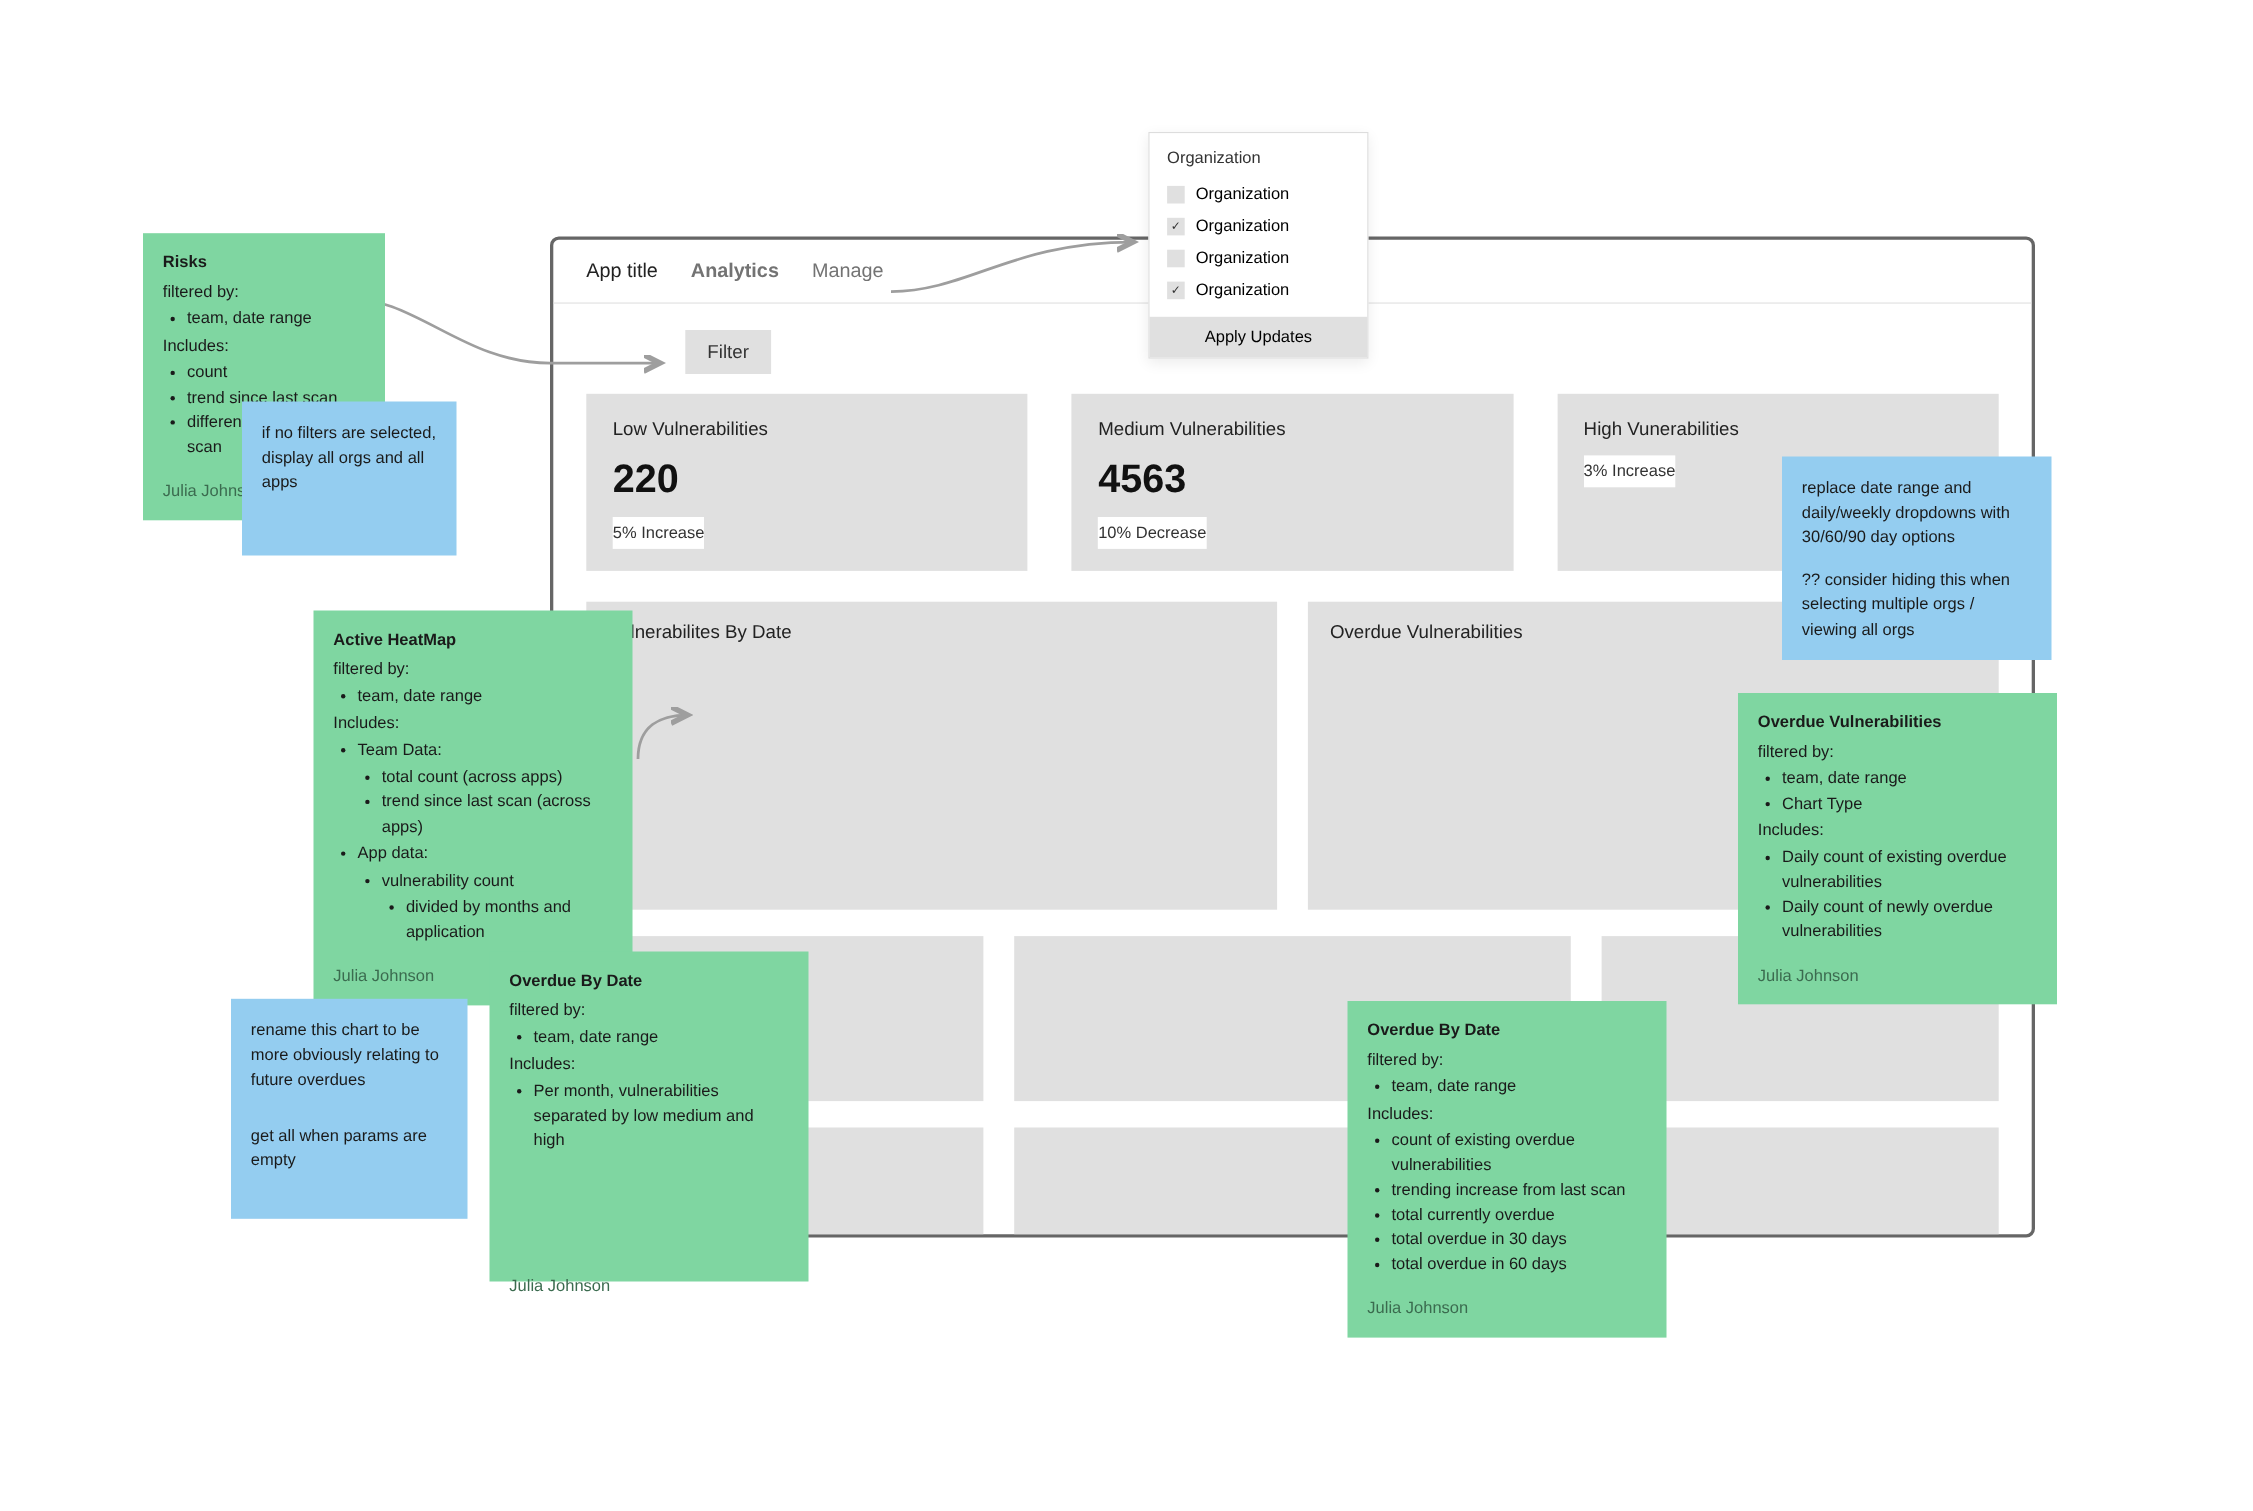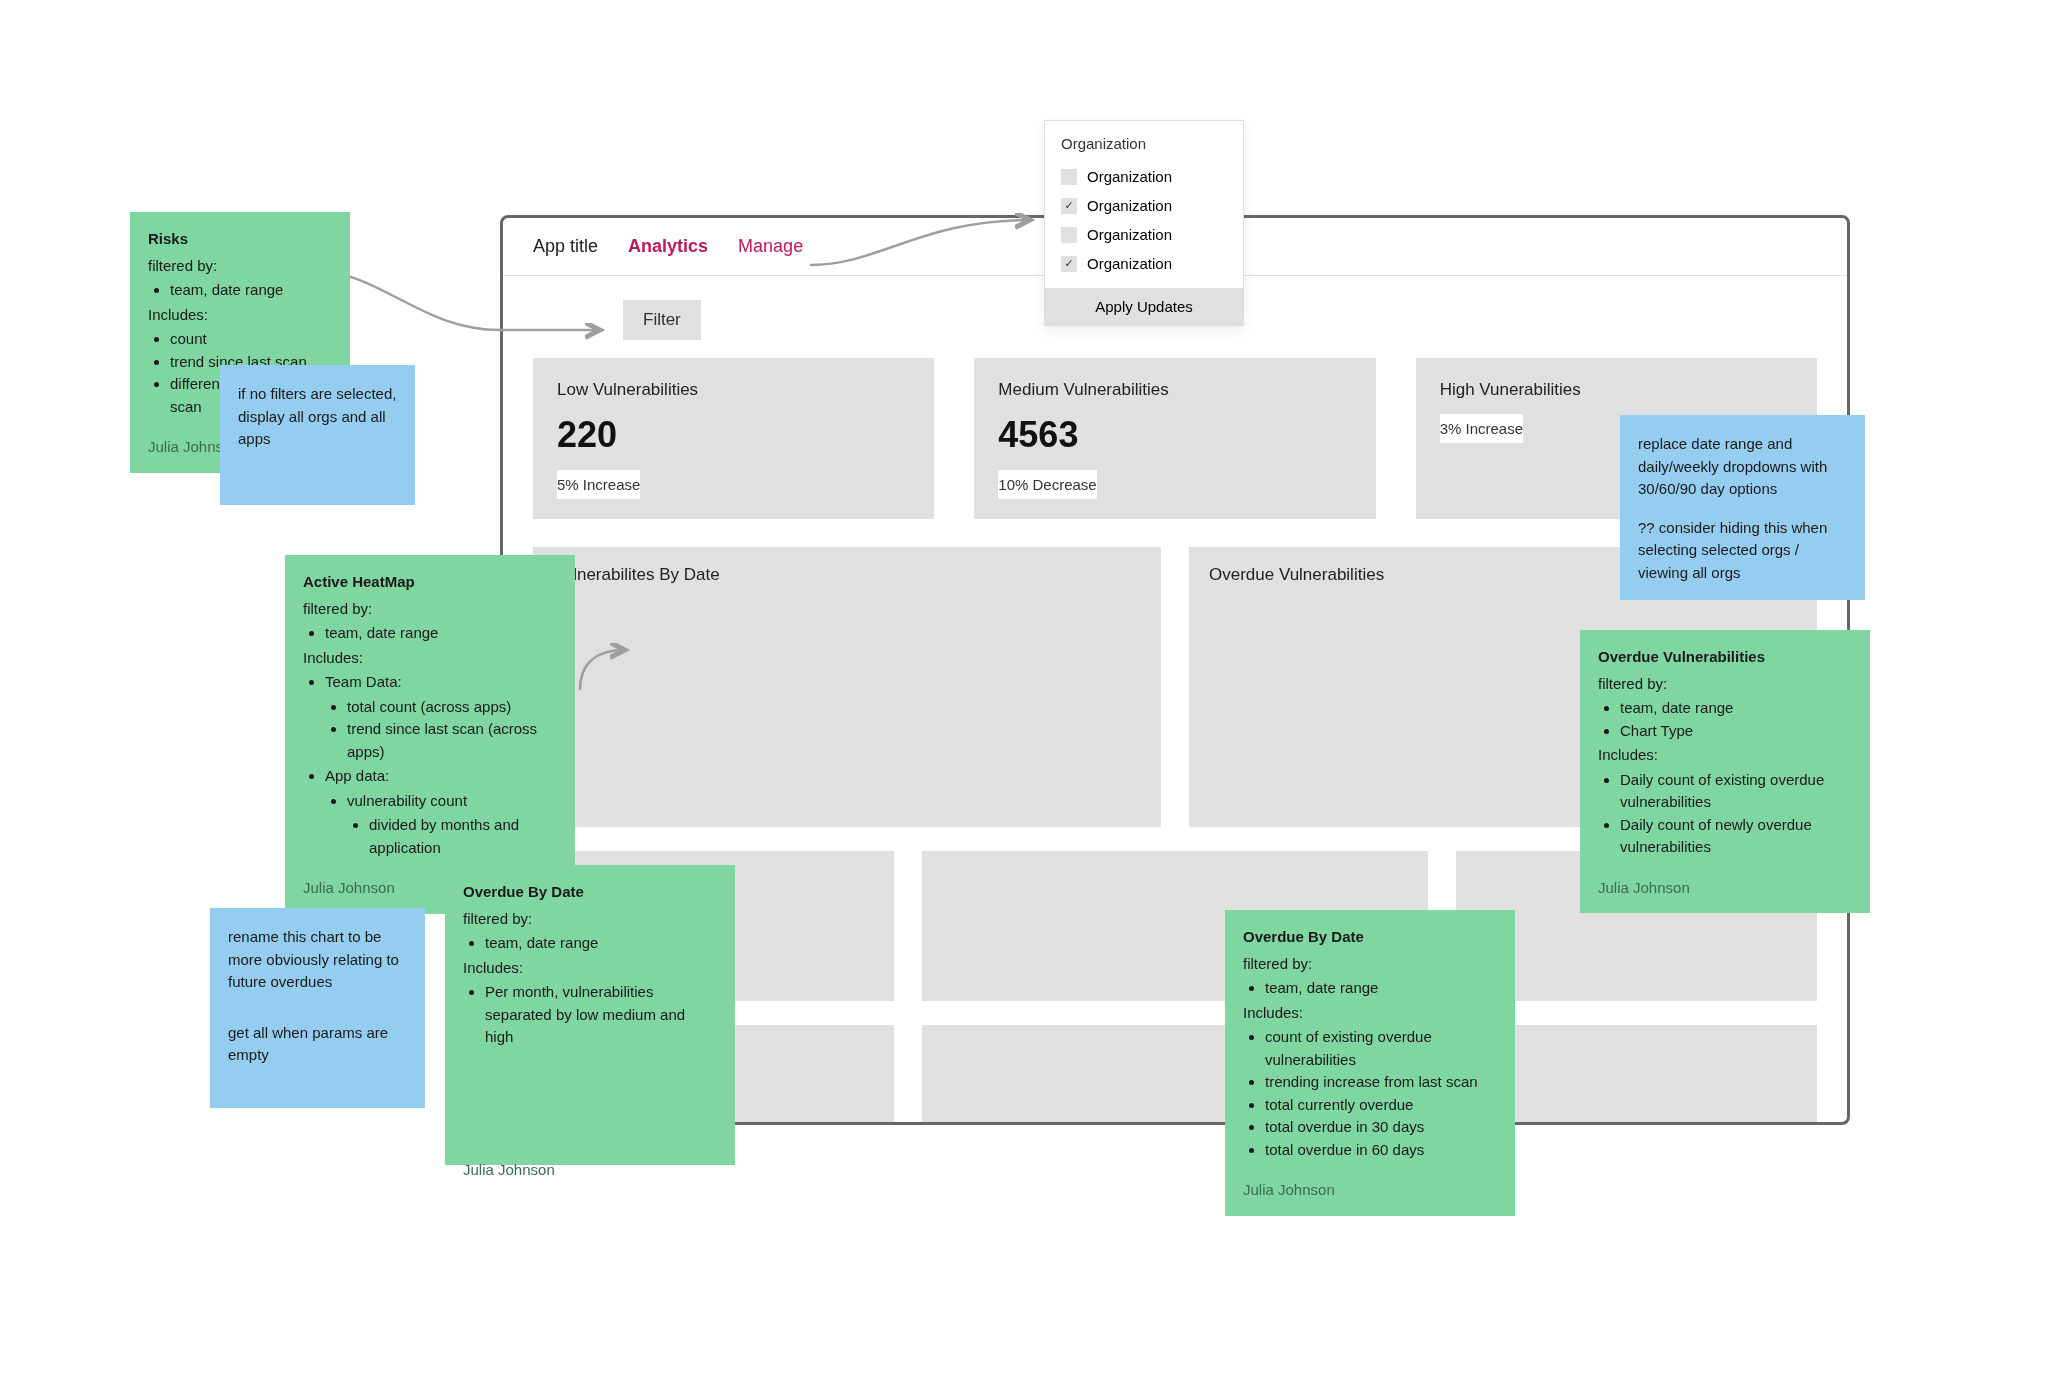--- a/index.html
+++ b/index.html
@@ -24,21 +24,21 @@
   }
   .app-header {
     display: flex;
     align-items: center;
     gap: 30px;
     padding: 18px 30px;
     border-bottom: 1px solid #e0e0e0;
     font-size: 18px;
   }
   .app-title-text { font-weight: 400; color: #222; }
-  .nav-item { color: #be185d; cursor: pointer; }
+  .nav-item { color: #737373; cursor: pointer; }
   .nav-item.active { font-weight: 700; }
   .filter-row {
     padding: 24px 30px 18px 120px;
   }
   .filter-btn {
     display: inline-block;
     background: #e0e0e0;
     padding: 10px 20px;
     font-size: 17px;
     color: #333;
@@ -329,21 +329,21 @@
     <li>total currently overdue</li>
     <li>total overdue in 30 days</li>
     <li>total overdue in 60 days</li>
   </ul>
   <div class="author">Julia Johnson</div>
 </div>
 
 <div class="note blue" style="left:1620px; top:415px; width:245px;">
   <p>replace date range and daily/weekly dropdowns with 30/60/90 day options</p>
   <div class="gap"></div>
-  <p>?? consider hiding this when selecting selected orgs / viewing all orgs</p>
+  <p>?? consider hiding this when selecting multiple orgs / viewing all orgs</p>
 </div>
 
 <div class="note green" style="left:1580px; top:630px; width:290px;">
   <h4>Overdue Vulnerabilities</h4>
   <p>filtered by:</p>
   <ul>
     <li>team, date range</li>
     <li>Chart Type</li>
   </ul>
   <p>Includes:</p>

